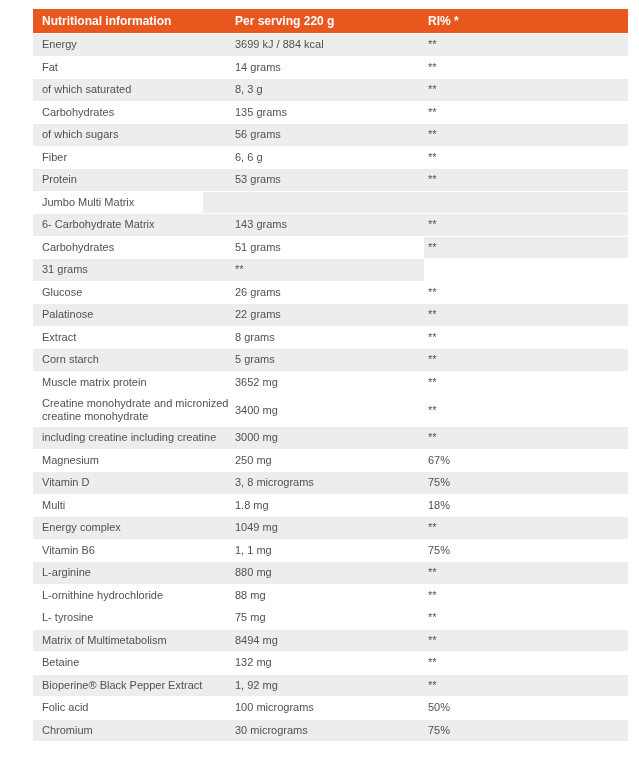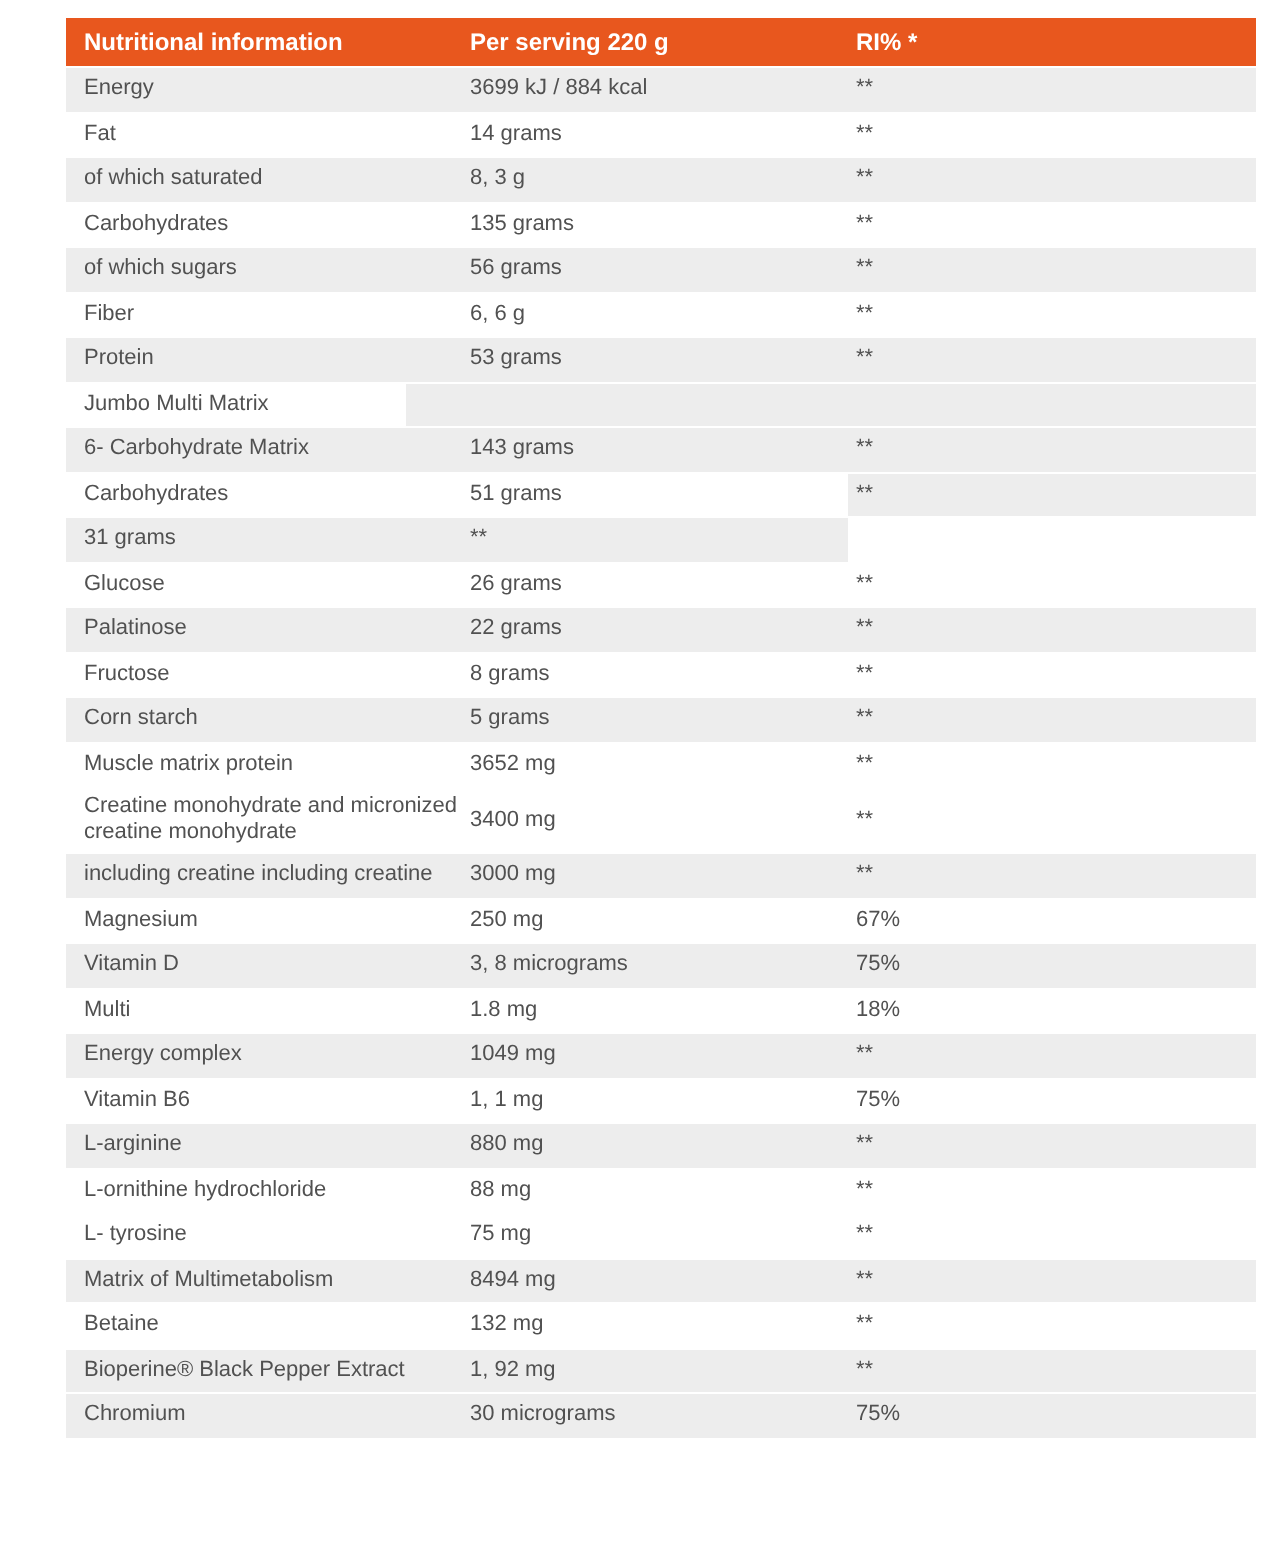--- a/index.html
+++ b/index.html
@@ -133,21 +133,21 @@
           <td>Glucose</td>
           <td>26 grams</td>
           <td>**</td>
         </tr>
         <tr>
           <td class="alt">Palatinose</td>
           <td class="alt">22 grams</td>
           <td class="alt">**</td>
         </tr>
         <tr>
-          <td>Fructose</td>
+          <td>Extract</td>
           <td>8 grams</td>
           <td>**</td>
         </tr>
         <tr>
           <td class="alt">Corn starch</td>
           <td class="alt">5 grams</td>
           <td class="alt">**</td>
         </tr>
         <tr>
           <td>Muscle matrix protein</td>
@@ -212,20 +212,25 @@
         </tr>
         <tr>
           <td>Betaine</td>
           <td>132 mg</td>
           <td>**</td>
         </tr>
         <tr>
           <td class="alt">Bioperine® Black Pepper Extract</td>
           <td class="alt">1, 92 mg</td>
           <td class="alt">**</td>
+        </tr>
+        <tr>
+          <td>Folic acid</td>
+          <td>100 micrograms</td>
+          <td>50%</td>
         </tr>
         <tr>
           <td class="alt">Chromium</td>
           <td class="alt">30 micrograms</td>
           <td class="alt">75%</td>
         </tr>
       </tbody>
   </table>
 </div>
 

